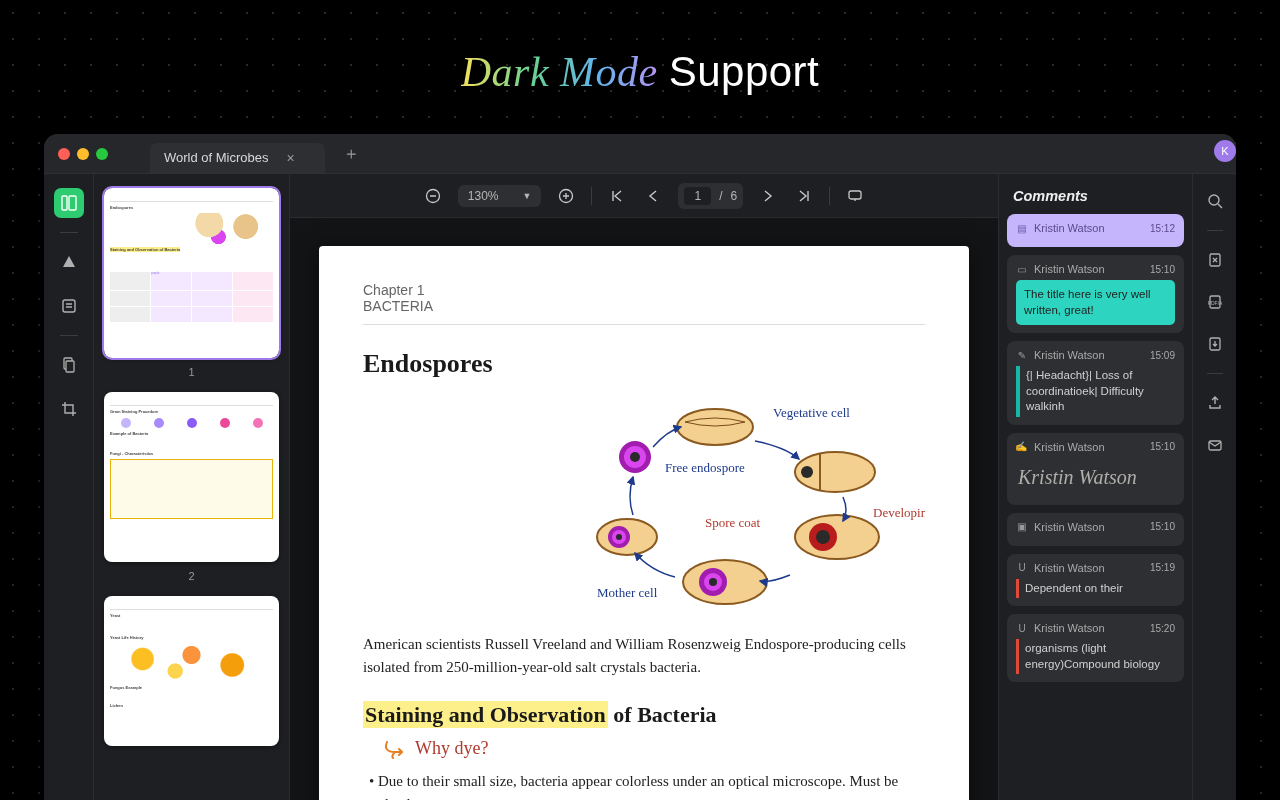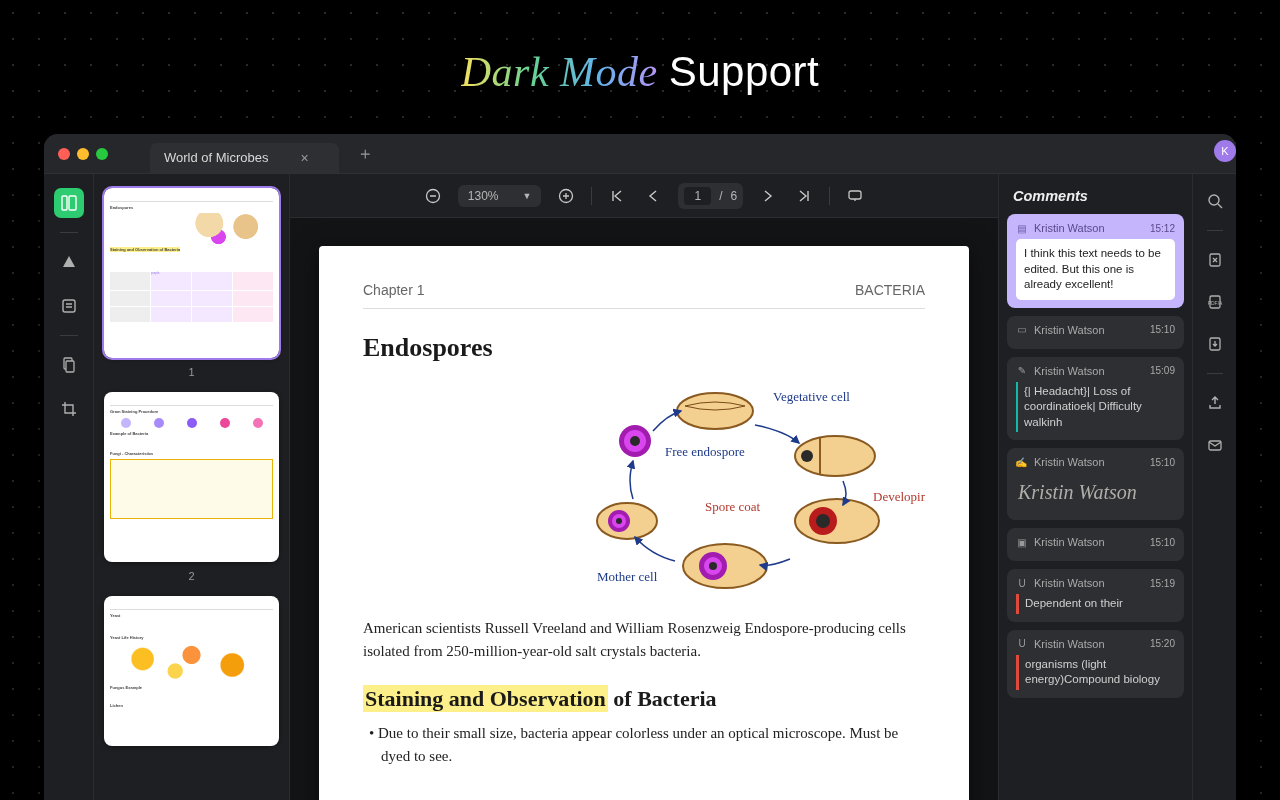--- a/index.html
+++ b/index.html
@@ -34,21 +34,21 @@
             border-radius: 50%; background:#9f7aea; color:#fff; font-size:11px;
             display:flex;align-items:center;justify-content:center; z-index:5; }
 
   
   .titlebar { height: 40px; display:flex; align-items:center; gap:8px; padding:0 14px;
               background:#26272a; border-bottom:1px solid #2f3034;}
   .traffic { display:flex; gap:7px; margin-right:34px;}
   .dot { width:12px; height:12px; border-radius:50%; }
   .red{background:#ff5f56;} .yel{background:#ffbd2e;} .grn{background:#27c93f;}
   .tab { background:#2e2f33; padding:7px 30px 7px 14px; border-radius:7px 7px 0 0;
-         font-size:13px; color:#d8d8d8; position:relative; top:4px; display:flex; align-items:center; gap:32px;}
+         font-size:13px; color:#d8d8d8; position:relative; top:4px; display:flex; align-items:center; gap:18px;}
   .tab-x { color:#9a9a9a; font-size:14px; cursor:pointer;}
   .newtab { color:#9a9a9a; font-size:17px; padding: 0 10px; cursor:pointer;}
 
   .body { flex:1; display:flex; min-height:0; }
 
   
   .rail { width: 50px; background:#1e1f22; display:flex; flex-direction:column;
           align-items:center; gap:14px; padding:14px 0; border-right:1px solid #2b2c30;}
   .rail-btn { width:30px; height:30px; border-radius:7px; display:flex;
               align-items:center; justify-content:center; color:#b0b0b0; cursor:pointer; }
@@ -77,21 +77,21 @@
               align-items:center; gap:8px; font-size:12px;}
   .page-cur{ background:#1e1f22; padding:2px 10px; border-radius:4px;}
   .tsep{ width:1px; height:18px; background:#3a3b3f;}
 
   .doc-scroller{ flex:1; overflow:auto; background:#131416; padding:28px 26px 0;}
   .page { width: 650px; margin:0 auto; background:#fff; color:#222;
           border-radius:4px; box-shadow:0 4px 24px rgba(0,0,0,.5);
           padding: 36px 44px 60px; font-family: Georgia, "Times New Roman", serif;}
   .pg-head{ display:flex; justify-content:space-between; font-size:14px; color:#666;
             border-bottom:1px solid #ddd; padding-bottom:10px; margin-bottom:24px;
-            font-family:-apple-system,sans-serif;}
+            font-family:-apple-system,sans-serif;flex-direction:column;}
   .page h2{ font-size:26px; margin-bottom:14px; font-weight:700; color:#1a1a1a;}
   .page h3{ font-size:22px; margin:22px 0 10px; font-weight:700; color:#1a1a1a;}
   .page p{ font-size:15px; line-height:1.55; margin-bottom:10px;}
   .wrap-block{display:flow-root;}
   .page-diagram{ float:right; width:340px; height:230px; margin:4px 0 6px 10px; }
   .highlight{ background: #fdf08a; padding:1px 2px;}
   .annotation{ font-family:"Segoe Script","Brush Script MT",cursive; color:#b03a2e;
                font-size:18px; margin:4px 0 10px 20px; display:flex; align-items:center; gap:6px;}
   .bullet{ font-size:15px; line-height:1.55; padding-left:18px; text-indent:-12px;}
 
@@ -107,21 +107,21 @@
   .comment.hl{ background:#c4b5fd; }
   .c-auth{ display:flex; align-items:center; gap:6px; font-size:11px; color:#aaa; margin-bottom:5px;}
   .comment.hl .c-auth{ color:#5a4a8a;}
   .c-ico{ width:12px;height:12px; display:inline-flex;align-items:center;justify-content:center;
           color:#999; font-size:10px;}
   .comment.hl .c-ico{color:#6d5aa8;}
   .c-time{ margin-left:auto; font-size:10px;}
   .c-body{ background:#fff; color:#222; border-radius:5px; padding:7px 8px;
            font-size:11.5px; line-height:1.35;}
   .c-body.teal{ background:#2dd4bf;}
-  .c-body.plain{ background:transparent; color:#d0d0d0; border-left:2px solid #14b8a6;
+  .c-body.plain{ background:transparent; color:#d0d0d0; border-left:4px solid #14b8a6;
                  border-radius:0; padding:2px 6px;}
   .c-body.plainb{ background:transparent; color:#d0d0d0; border-left:3px solid #e04a3a;
                  border-radius:0; padding:2px 6px;}
   .c-body.sig{ background:transparent; color:#b0aea8; font-family:"Brush Script MT",cursive;
                font-size:20px; font-style:italic; padding:6px 2px;}
   .stamp{ background:#3b82f6; border:2px solid #1d4ed8; color:#0a285e;
           border-radius:8px; text-align:center; padding:6px 4px;}
   .stamp .s1{ font-size:13px; font-weight:700; letter-spacing:1px; color:#0c2a66;}
   .stamp .s2{ font-size:8px; color:#123a8a;}
 
@@ -382,44 +382,50 @@
                 <path d="M0 0 6 3 0 6z" fill="#1e3a8a"></path>
                   </marker>
                 </defs>
             </svg>
           </div>
           <p>American scientists Russell Vreeland and William Rosenzweig Endospore-producing cells isolated from 250-million-year-old salt crystals bacteria.</p>
 
           <h3>
             <span class="highlight">Staining and Observation</span><span> of Bacteria</span>
           </h3>
+          <div class="annotation">
+            <svg width="26" height="22" viewBox="0 0 26 22">
+                <path d="M4 4 q-4 10 8 10 q-4 4 -2 6 M12 14 l6 0 m-2 -3 l3 3 -3 3" fill="none" stroke="#e67e22" stroke-width="2" stroke-linecap="round"></path>
+              </svg>
+            <span>Why dye?</span>
+          </div>
           <p class="bullet">• <span>Due to their small size, bacteria appear colorless under an optical microscope. Must be dyed to see.</span></p>
         </div>
       </div>
     </div>
 
     <div class="cpanel">
       <div class="cpanel-h">Comments</div>
       <div class="clist">
 
         <div class="comment hl">
           <div class="c-auth">
               <span class="c-ico">▤</span>
             <span>Kristin Watson</span>
             <span class="c-time">15:12</span>
             </div>
-          <div class="c-body">I think this text needs to be edited. But this one is already excellent!</div>
         </div>
 
         <div class="comment">
           <div class="c-auth">
               <span class="c-ico">▭</span>
             <span>Kristin Watson</span>
             <span class="c-time">15:10</span>
             </div>
+          <div class="c-body teal">The title here is very well written, great!</div>
         </div>
 
         <div class="comment">
           <div class="c-auth">
               <span class="c-ico">✎</span>
             <span>Kristin Watson</span>
             <span class="c-time">15:09</span>
             </div>
           <div class="c-body plain">{| Headacht}| Loss of coordinatioek| Difficulty walkinh</div>
         </div>

